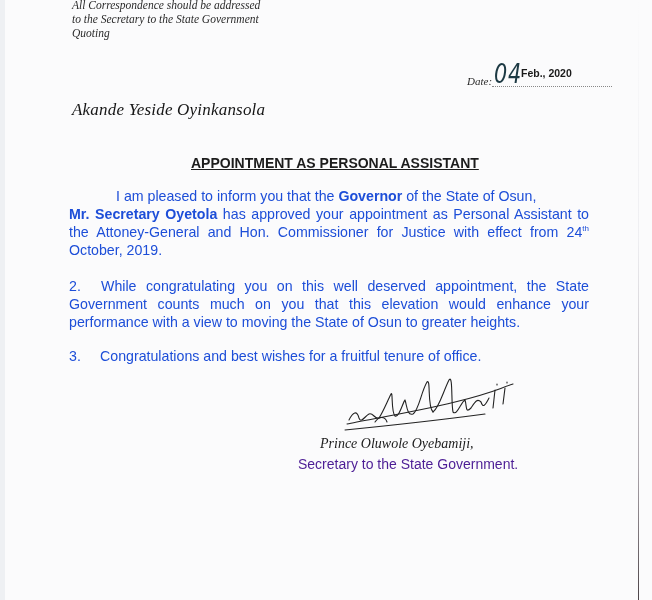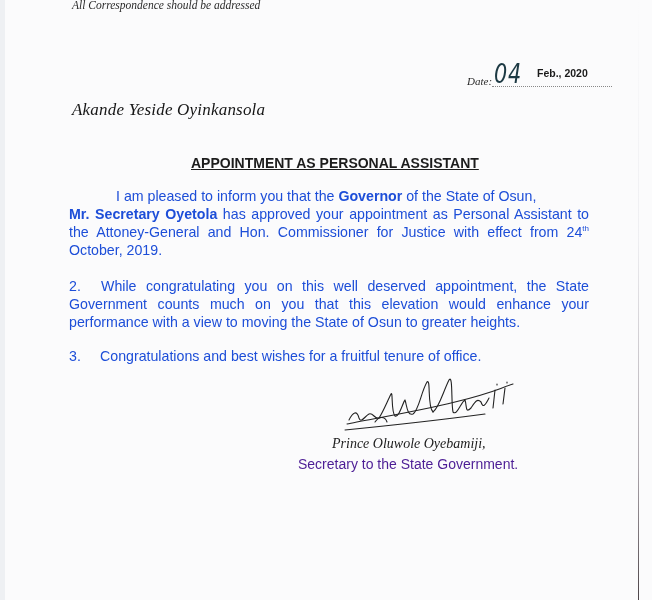--- a/index.html
+++ b/index.html
@@ -79,21 +79,21 @@
     font-family: "DejaVu Sans", sans-serif;
     font-size: 26px;
     font-style: italic;
     color: #1d3a44;
     letter-spacing: 1px;
     transform: scaleX(0.8);
     transform-origin: left;
   }
   .date-rest {
     position: absolute;
-    left: 70px; top: 5px;
+    left: 54px; top: 5px;
     font-size: 10.5px;
     font-weight: bold;
     color: #1a1a1a;
     white-space: nowrap;
   }
   .recipient {
     position: absolute;
     left: 72px; top: 100px;
     font-family: "Liberation Serif", serif;
     font-style: italic;
@@ -126,21 +126,21 @@
   .num { display: inline-block; width: 32px; }
   .num3 { display: inline-block; width: 31px; }
   sup { font-size: 8px; line-height: 0; }
   .signature {
     position: absolute;
     left: 335px; top: 372px;
     width: 190px; height: 65px;
   }
   .sig-name {
     position: absolute;
-    left: 332px; top: 436px;
+    left: 320px; top: 436px;
     font-family: "Liberation Serif", serif;
     font-style: italic;
     font-size: 14px;
     color: #1c1c1c;
     white-space: nowrap;
   }
   .sig-title {
     position: absolute;
     left: 298px; top: 456px;
     font-size: 14px;
@@ -149,20 +149,22 @@
   }
 </style>
 </head>
 <body>
 
 <div class="left-strip"></div>
 <div class="right-edge"></div>
 
 <div class="header-block serif-italic">
   <span class="line">All Correspondence should be addressed</span>
+  <span class="line">to the Secretary to the State Government</span>
+  <span class="line">Quoting</span>
 </div>
 
 <div class="date-block">
   <span class="date-label serif-italic">Date:</span>
   <span class="date-dots"></span>
   <span class="date-day">04</span>
   <span class="date-rest">Feb., 2020</span>
 </div>
 
 <div class="recipient">Akande Yeside Oyinkansola</div>

